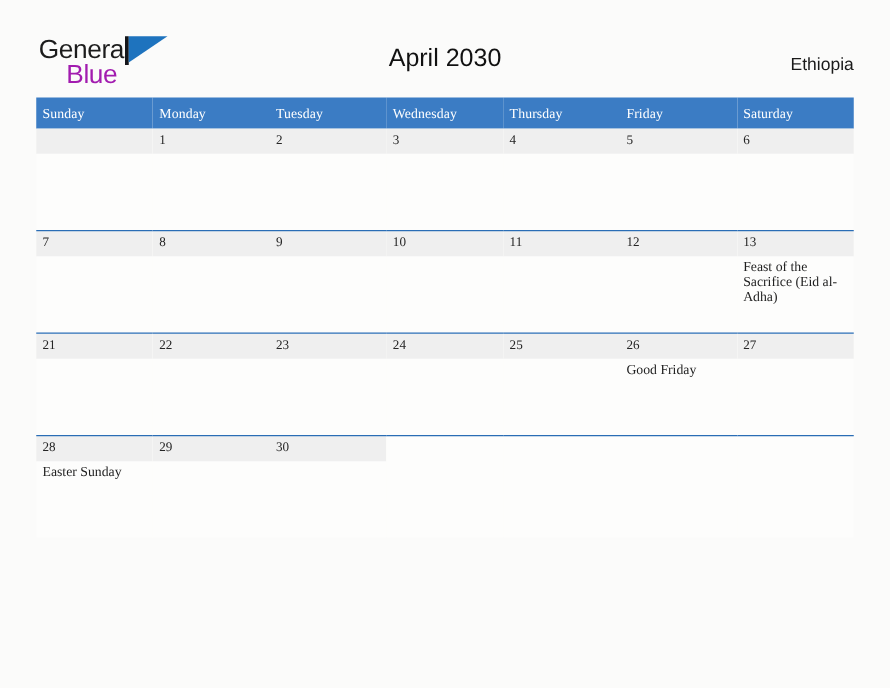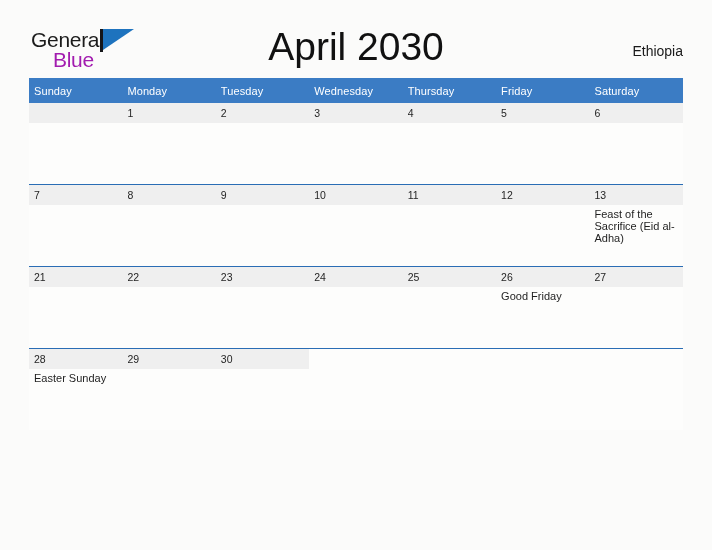--- a/index.html
+++ b/index.html
@@ -76,21 +76,21 @@
     border-top: 21px solid #1e73be;
     border-right: 31px solid transparent;
   }
 
   .cal-title {
     position: absolute;
     left: 0;
     top: 30px;
     width: 712px;
     text-align: center;
-    font-size: 39px;
+    font-size: 20px;
     line-height: 34px;
     color: #111;
     font-weight: normal;
     font-family: "Liberation Sans", sans-serif;
   }
 
   .country {
     position: absolute;
     right: 29px;
     top: 42px;
@@ -101,20 +101,21 @@
   }
 
   
   .cal {
     position: absolute;
     left: 29px;
     top: 78px;
     width: 654px;
     border-collapse: collapse;
     table-layout: fixed;
+    font-family: Liberation Serif, serif;
   }
 
   .cal th {
     background: #3b7cc4;
     color: #ffffff;
     font-size: 11px;
     font-weight: normal;
     text-align: left;
     padding: 4px 0 4px 5px;
     height: 17px;

